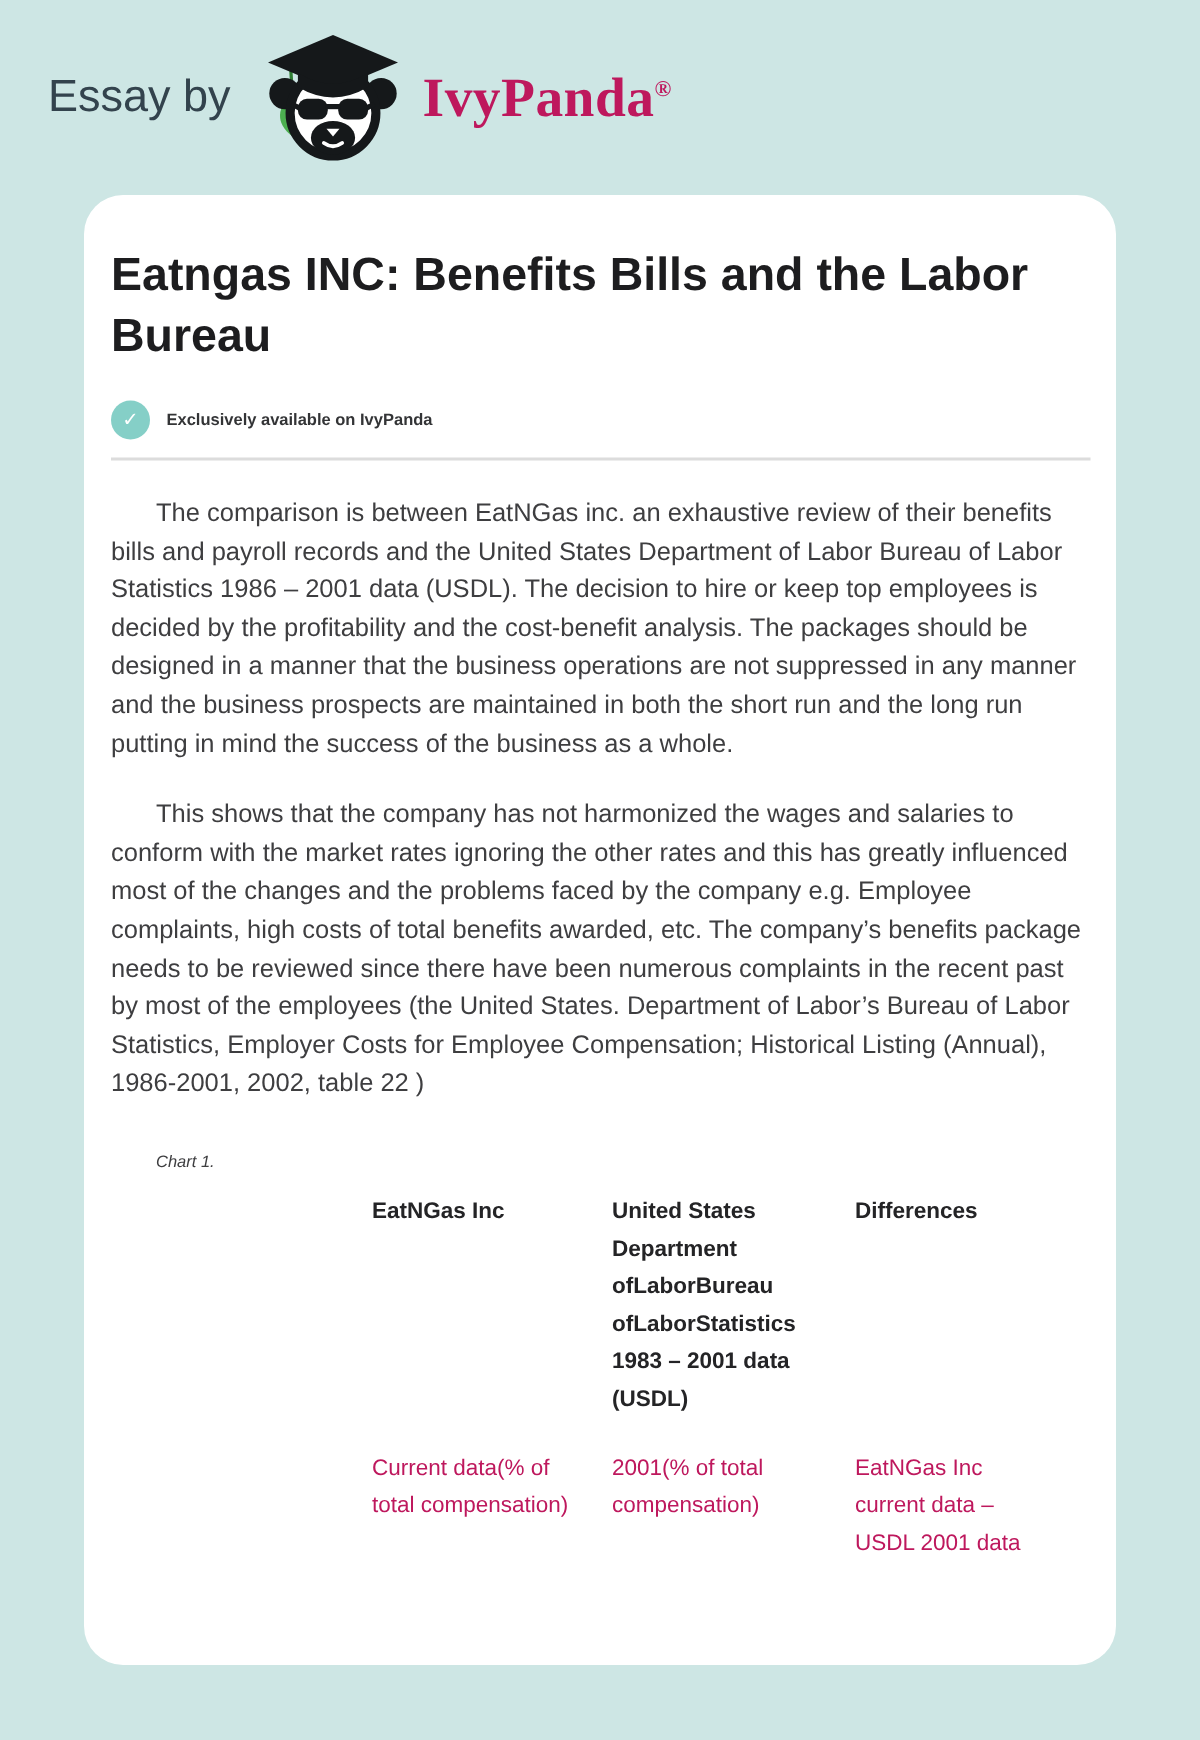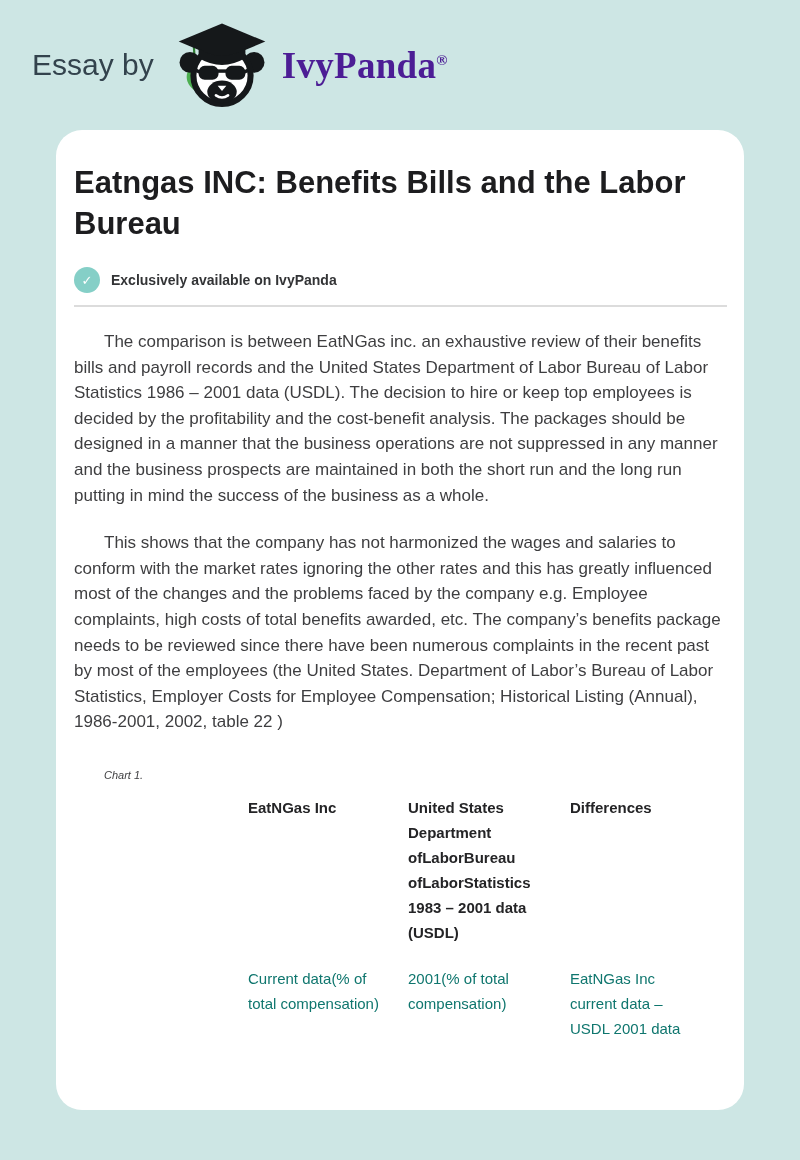--- a/index.html
+++ b/index.html
@@ -21,21 +21,21 @@
     font-size: 30px;
     color: #33434d;
     margin-right: 16px;
     white-space: nowrap;
   }
   .logo-svg { width: 104px; height: 88px; margin-right: 8px; flex: 0 0 auto; }
   .brand {
     font-family: "Liberation Serif", "DejaVu Serif", serif;
     font-weight: 700;
     font-size: 37px;
-    color: #4c1d95;
+    color: #be185d;
     letter-spacing: 0.3px;
     white-space: nowrap;
   }
   .brand .reg {
     font-size: 15px;
     vertical-align: super;
     font-weight: 700;
   }
   
   .card {
@@ -66,21 +66,21 @@
     color: #ffffff;
     display: flex;
     align-items: center;
     justify-content: center;
     font-size: 13px;
     font-weight: 700;
     margin-right: 11px;
     flex: 0 0 auto;
   }
   .badge-label {
-    font-size: 14px;
+    font-size: 11px;
     font-weight: 700;
     color: #333436;
     text-align: center;
   }
   hr.divider {
     border: none;
     border-top: 2px solid #dcdcdc;
     margin: 12px 0 0;
   }
   p.body-para {
@@ -109,21 +109,21 @@
     text-align: left;
     font-size: 15px;
     line-height: 25px;
     padding: 0 28px 0 0;
   }
   .cmp-table th {
     font-weight: 700;
     color: #242426;
     padding-bottom: 21px;
   }
-  .cmp-table td { color: #0f766e; }
+  .cmp-table td { color: #be185d; }
   .col-rowlabel { width: 174px; }
   .col-a { width: 160px; }
   .col-b { width: 162px; }
   .col-c { width: 157px; }
 </style>
 </head>
 <body>
 
 <header class="site-header">
   <span class="essay-by">Essay by</span>

